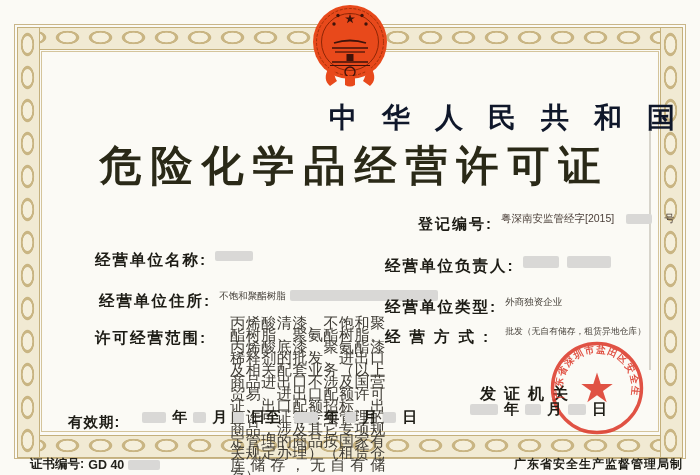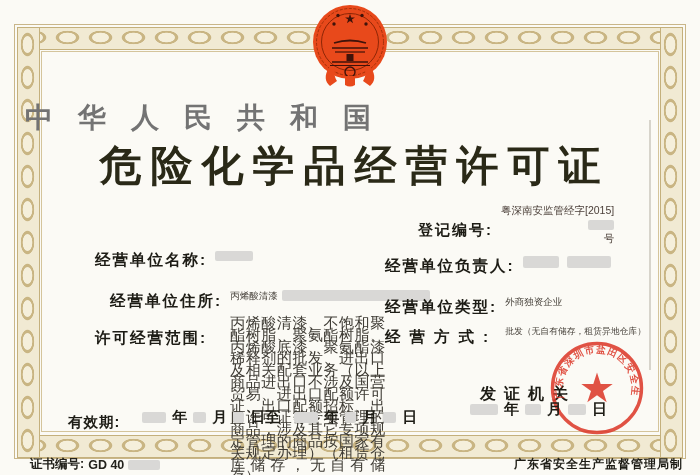--- a/index.html
+++ b/index.html
@@ -16,36 +16,36 @@
   .band.h{background-image:radial-gradient(closest-side,#f5efdb 48%,#c9b583 54% 68%,#f1ead3 74%);background-size:33px 19px;}
   .band.v{background-image:radial-gradient(closest-side,#f5efdb 48%,#c9b583 54% 68%,#f1ead3 74%);background-size:19px 33px;}
   .band.top{left:17px;top:27px;width:664px;height:21px;}
   .band.bottom{left:17px;top:435px;width:664px;height:21px;}
   .band.left{left:17px;top:27px;width:21px;height:429px;}
   .band.right{left:660px;top:27px;width:21px;height:429px;}
   .scan-shadow{position:absolute;left:649px;top:120px;width:2px;height:250px;background:rgba(150,140,125,.35);}
   
   .emblem{position:absolute;left:307px;top:2px;width:86px;height:86px;}
   
-  .country{position:absolute;left:0;top:99px;width:700px;text-align:left;
-    font-size:28px;font-weight:700;letter-spacing:25px;text-indent:25px;color:#737373;}
+  .country{position:absolute;left:0;top:99px;width:700px;text-align:right;
+    font-size:28px;font-weight:700;letter-spacing:25px;text-indent:25px;color:#0f172a;}
   .main-title{position:absolute;left:0;top:138px;width:700px;text-align:center;
     font-size:42px;font-weight:700;letter-spacing:9px;text-indent:9px;color:#2a2917;}
   
   .lbl{font-weight:700;font-size:15.5px;letter-spacing:2px;color:#1d1c15;white-space:nowrap;margin-top:11px;}
   .val{font-size:11px;color:#46413a;white-space:nowrap;}
   .val.sm{font-size:9.5px;}
   .redact{display:inline-block;background:#d9d8d6;border-radius:2px;height:11px;vertical-align:middle;}
   .row{position:absolute;display:flex;align-items:center;gap:8px;}
   .reg-row{left:418px;top:204px;}
   .reg-row .lbl{font-size:15px;}
-  .reg-val{font-size:10.5px;color:#4c403a;display:flex;align-items:flex-end;gap:2px;white-space:nowrap;flex-direction:column;}
+  .reg-val{font-size:10.5px;color:#4c403a;display:flex;align-items:center;gap:12px;white-space:nowrap;}
   .r-name{left:95px;top:239px;}
   .r-manager{left:385px;top:245px;}
-  .r-address{left:110px;top:280px;}
+  .r-address{left:99px;top:280px;}
   .r-type{left:385px;top:286px;}
   .r-scope{position:absolute;left:95px;top:317px;display:flex;align-items:flex-start;gap:0;}
   .scope-text{width:155px;font-size:15px;line-height:11.8px;color:#3e3b34;text-align:justify;margin-left:23px;}
   .r-mode{left:385px;top:316px;justify-content:flex-end;}
   .r-mode .lbl{letter-spacing:9px;}
   .issuer-label{position:absolute;left:480px;top:384px;font-size:16px;font-weight:700;letter-spacing:8px;color:#1d1c15;}
   .date-row{display:flex;align-items:center;gap:6px;font-size:15px;font-weight:700;color:#1d1c15;}
   .issue-date{position:absolute;left:470px;top:400px;}
   .validity{position:absolute;left:68px;top:402px;}
   .validity .lbl{font-size:14.5px;letter-spacing:1px;}
@@ -120,21 +120,21 @@
     <span class="lbl">经营单位负责人:</span>
     <span class="val">
       <span class="redact" style="width:36px;height:12px;margin-right:5px;"></span>
       <span class="redact" style="width:44px;height:12px;"></span>
     </span>
   </div>
 
   <div class="row r-address">
     <span class="lbl">经营单位住所:</span>
     <span class="val sm">
-      <span>丙烯酸清漆</span>
+      <span>不饱和聚酯树脂</span>
       <span class="redact" style="width:148px;height:11px;margin-left:2px;"></span>
     </span>
   </div>
 
   <div class="row r-type">
     <span class="lbl">经营单位类型:</span>
     <span class="val sm">外商独资企业</span>
   </div>
 
   <div class="r-scope">

